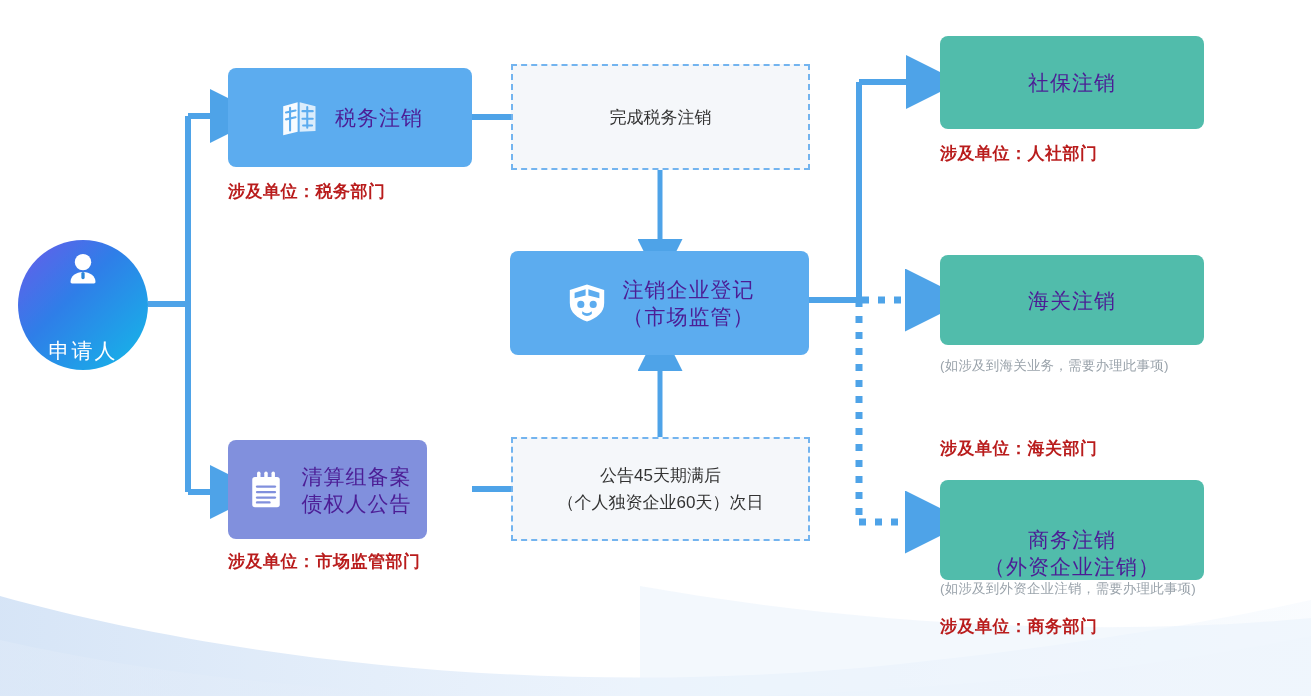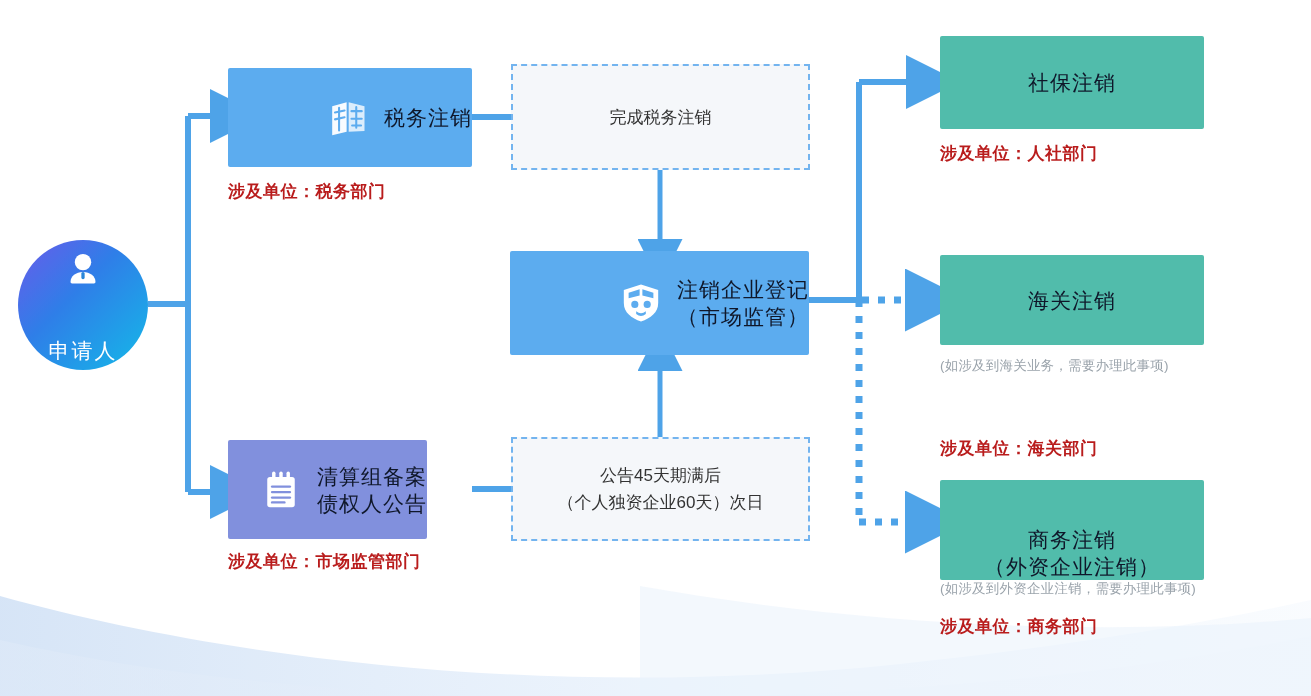--- a/index.html
+++ b/index.html
@@ -10,26 +10,26 @@
     overflow:hidden;
     position:relative;
   }
   #stage{position:relative;width:1311px;height:696px;overflow:hidden;background:#fff;}
 
   .bg-wave{position:absolute;left:0;top:0;width:1311px;height:696px;pointer-events:none;}
 
   
   .node{
     position:absolute;
-    border-radius:2px;
+    border-radius:8px;
     box-sizing:border-box;
     display:flex;
     align-items:center;
     justify-content:center;
-    color:#0f172a;
+    color:#4c1d95;
   }
   .node .title{
     font-size:21px;
     line-height:27px;
     letter-spacing:1px;
     text-align:center;
     white-space:pre-line;
   }
 
   
@@ -43,21 +43,21 @@
   .circle-node .person-icon{width:42px;height:42px;margin-top:4px;}
   .circle-node .clabel{
     color:#fff;font-size:21px;letter-spacing:2px;margin-top:2px;
   }
 
   
   .blue{background:#5cacef;}
   .purple{background:#8190dd;}
   .green{background:#51bcab;}
 
-  .node.with-icon{justify-content:flex-end;}
+  .node.with-icon{justify-content:center;}
   .node .nicon{width:44px;height:44px;flex:0 0 44px;margin-right:14px;}
 
   
   .dashed{
     position:absolute;
     box-sizing:border-box;
     border:2px dashed #73b4ef;
     background:#f5f7fa;
     display:flex;align-items:center;justify-content:center;
     color:#3c3c3c;

